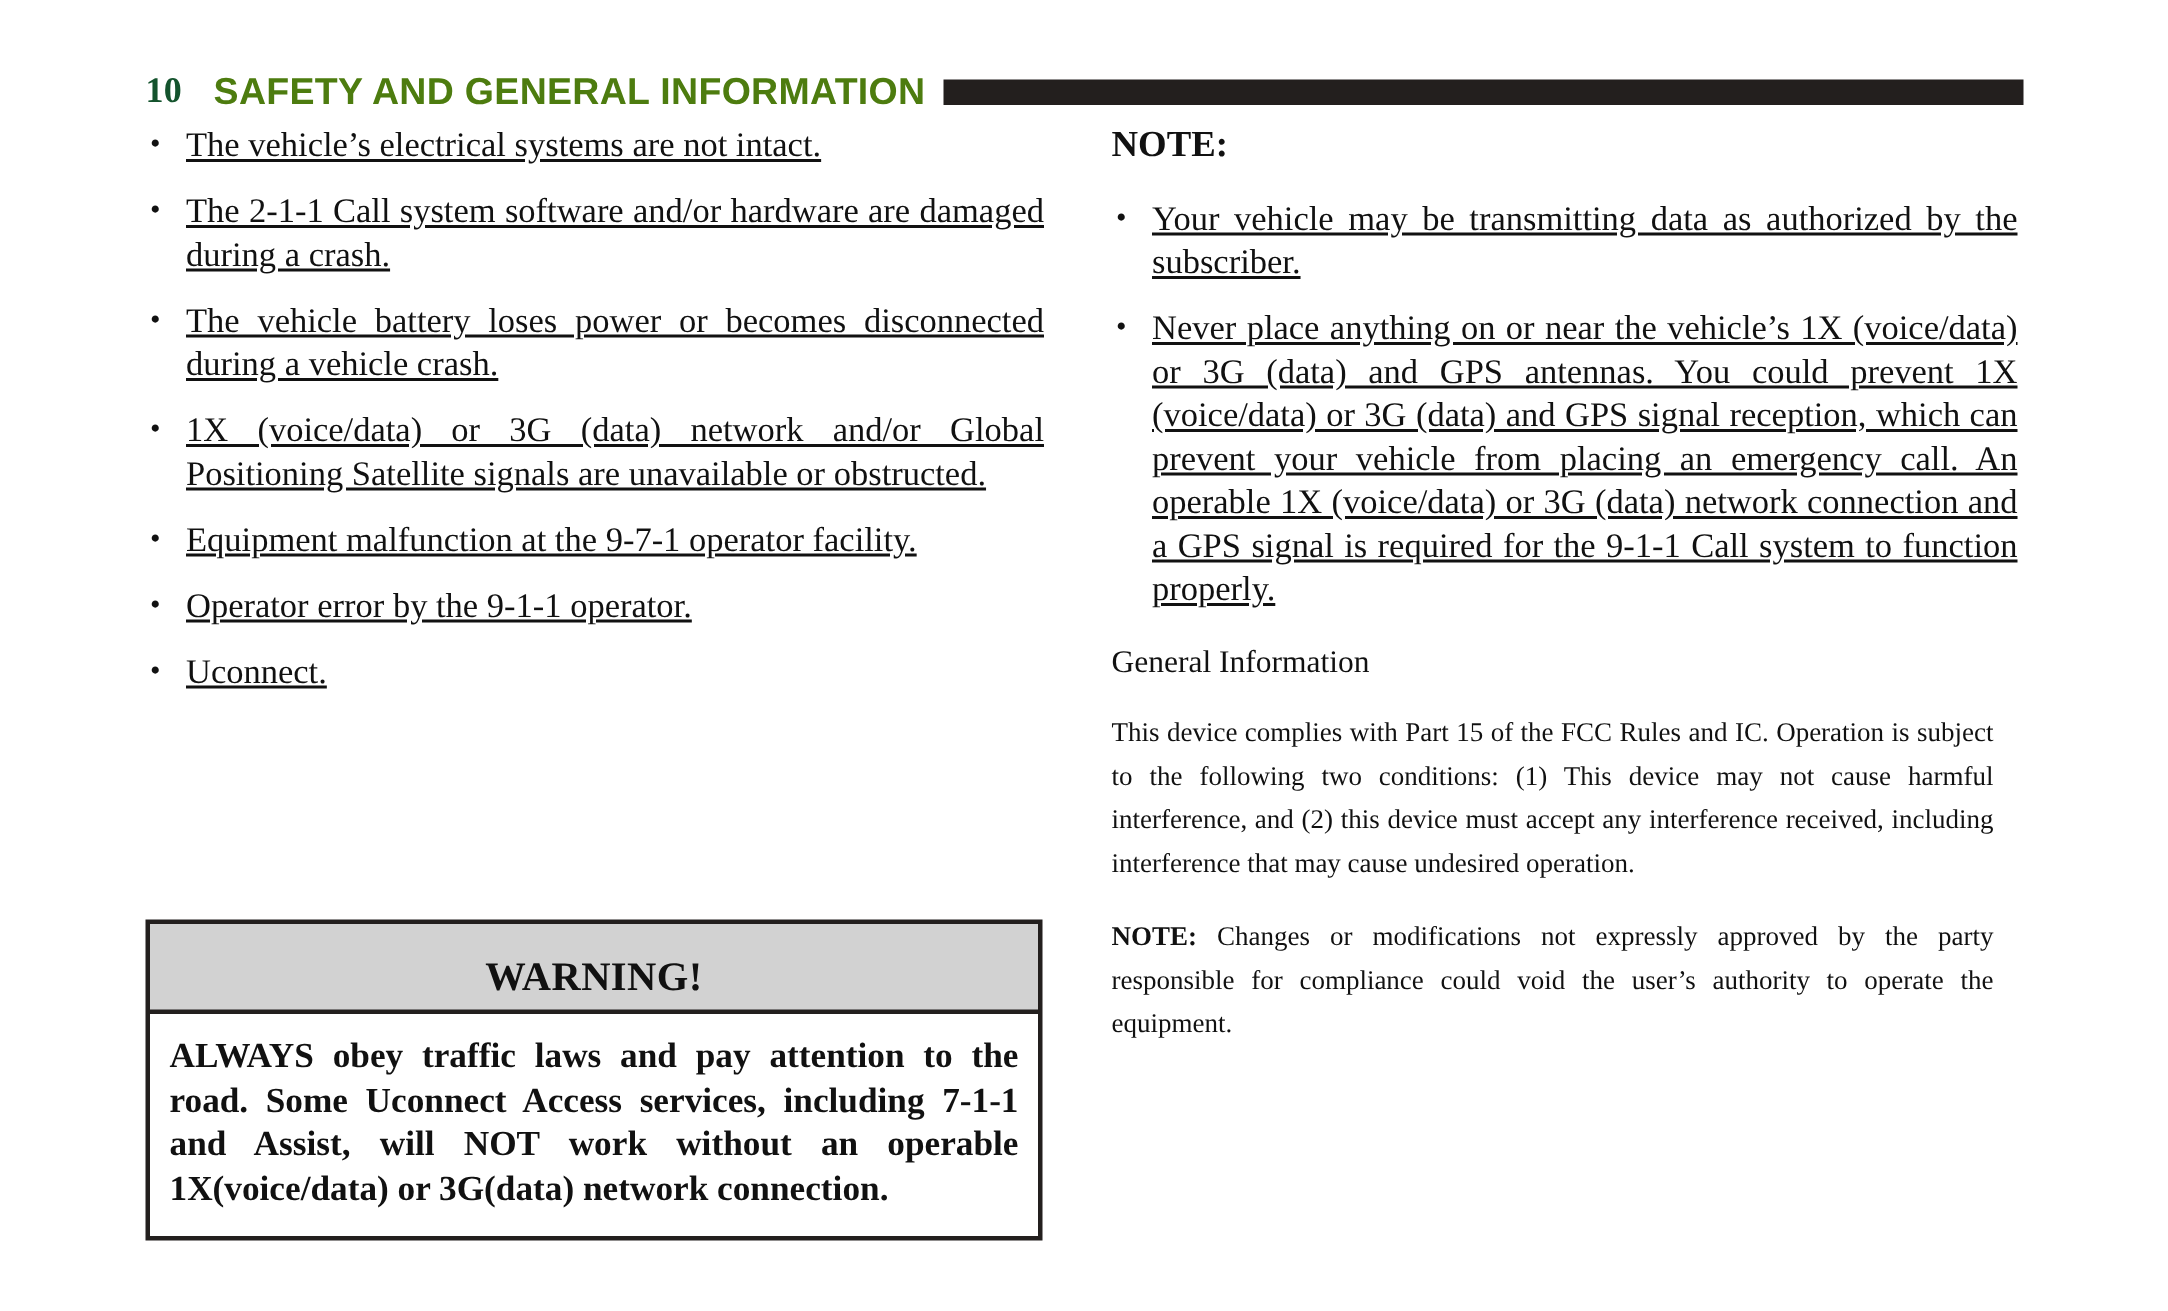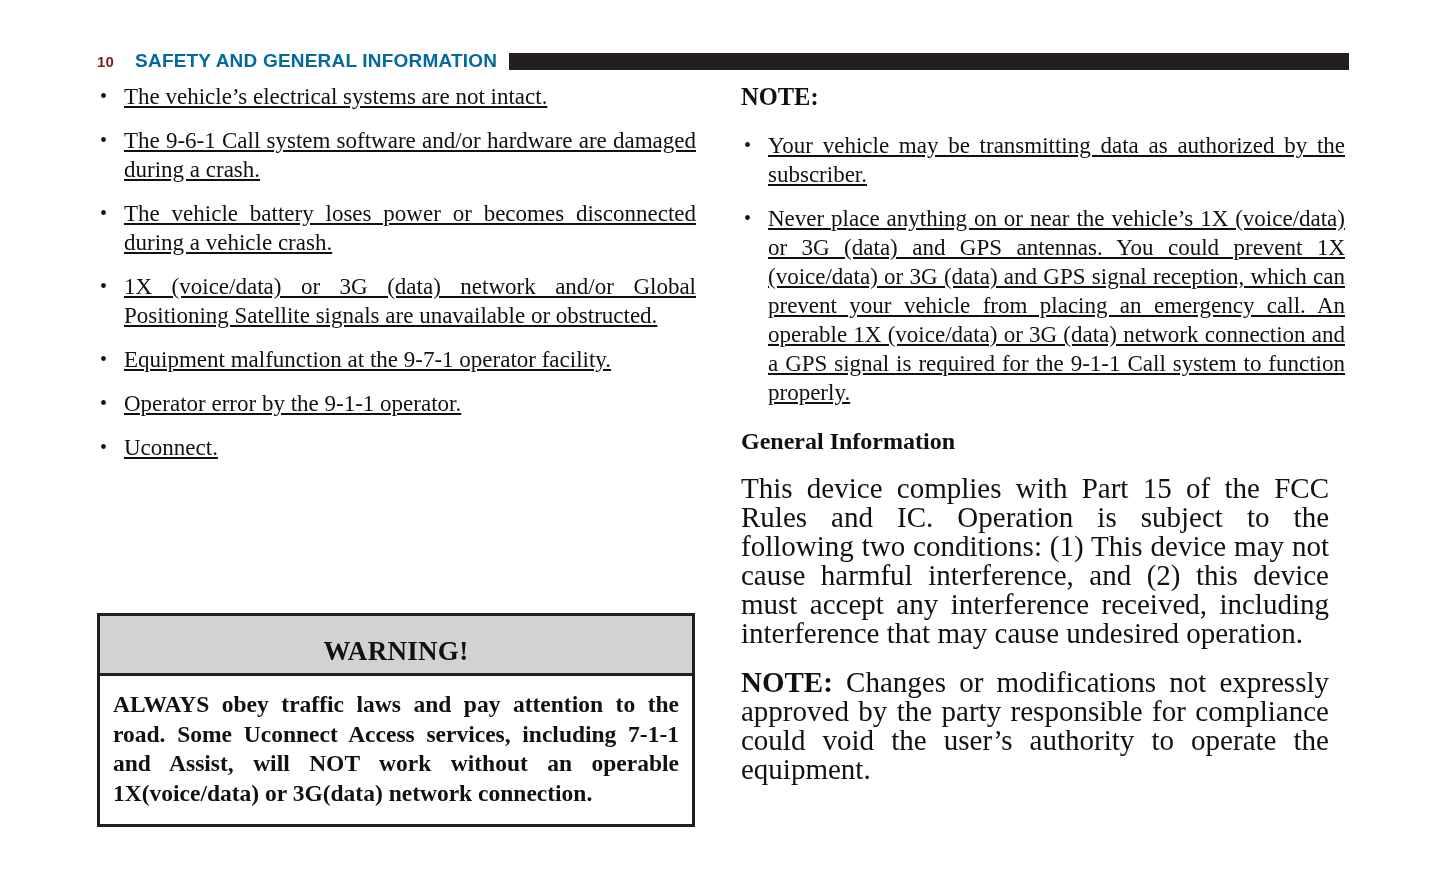--- a/index.html
+++ b/index.html
@@ -27,70 +27,70 @@
   .page-header {
     position: absolute;
     left: 97px;
     top: 48px;
     width: 1252px;
     height: 26px;
     display: flex;
     align-items: center;
   }
   .header-page-number {
-    font-family: Liberation Sans, sans-serif;
-    font-weight: bold;
-    font-size: 15px;
+    font-family: Liberation Serif, serif;
+    font-weight: bold;
+    font-size: 24px;
     letter-spacing: 0.2px;
-    color: #7f1d1d;
+    color: #14532d;
     white-space: nowrap;
   }
   .header-title {
     font-family: "Liberation Sans", sans-serif;
     font-weight: bold;
-    font-size: 19px;
+    font-size: 25px;
     letter-spacing: 0.2px;
-    color: #0369a1;
+    color: #4d7c0f;
     margin-left: 21px;
     white-space: nowrap;
   }
   .header-rule {
     flex: 1 1 auto;
     height: 17px;
     background: #231f1e;
     margin-left: 12px;
   }
 
   
   .column {
     position: absolute;
     top: 82px;
   }
   .column-left  { left: 97px;  width: 599px; }
   .column-right { left: 741px; width: 604px; }
 
   
   .para {
-    font-size: 29px;
+    font-size: 18px;
     line-height: 29px;
     text-align: justify;
     text-justify: inter-word;
     margin: 0 16px 20px 0;
     hyphens: none;
   }
   .para:last-child { margin-bottom: 0; }
 
   .note-label {
     font-weight: bold;
   }
 
   h3.subhead {
-    font-size: 24px;
-    line-height: 29px;
-    font-weight: bold;
+    font-size: 21px;
+    line-height: 29px;
+    font-weight: normal;
     margin: 0 0 18px 0;
   }
 
   .note-heading {
     font-size: 24.5px;
     line-height: 29px;
     font-weight: bold;
     margin: 0 0 20px 0;
   }
 
@@ -159,21 +159,21 @@
   <div class="page-header">
     <span class="header-page-number">10</span>
     <span class="header-title">SAFETY AND GENERAL INFORMATION</span>
     <span class="header-rule"></span>
   </div>
 
   <div class="column column-left">
 
     <ul class="bullets">
       <li>The vehicle’s electrical systems are not intact.</li>
-      <li>The 9-6-1 Call system software and/or hardware are damaged during a crash.</li>
+      <li>The 2-1-1 Call system software and/or hardware are damaged during a crash.</li>
       <li>The vehicle battery loses power or becomes disconnected during a vehicle crash.</li>
       <li>1X (voice/data) or 3G (data) network and/or Global Positioning Satellite signals are unavailable or obstructed.</li>
       <li class="nojust">Equipment malfunction at the 9-7-1 operator facility.</li>
       <li class="nojust">Operator error by the 9-1-1 operator.</li>
       <li class="nojust">Uconnect.</li>
     </ul>
 
   </div>
 
   <div class="warning-box">

